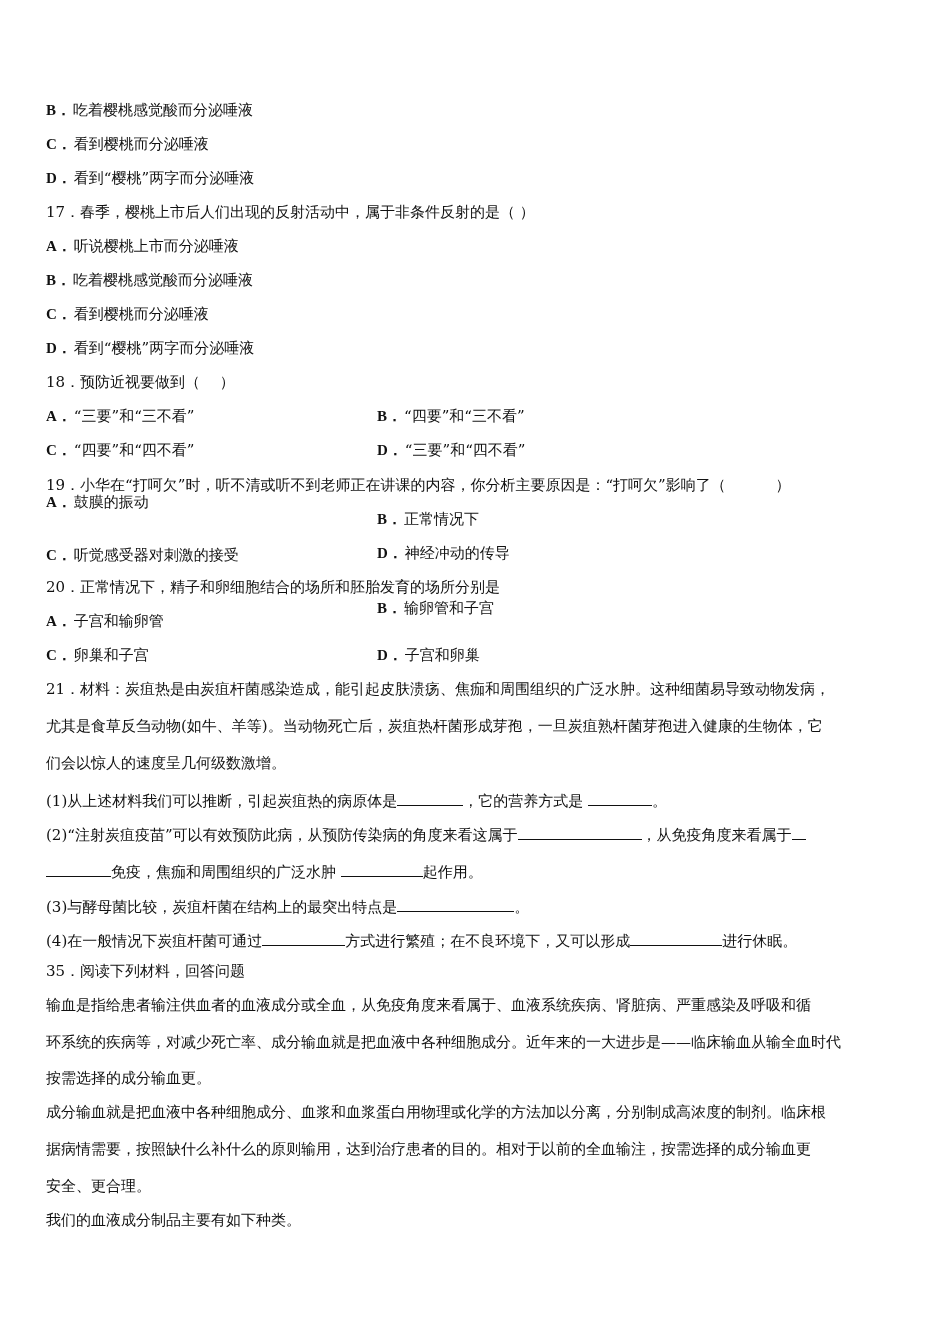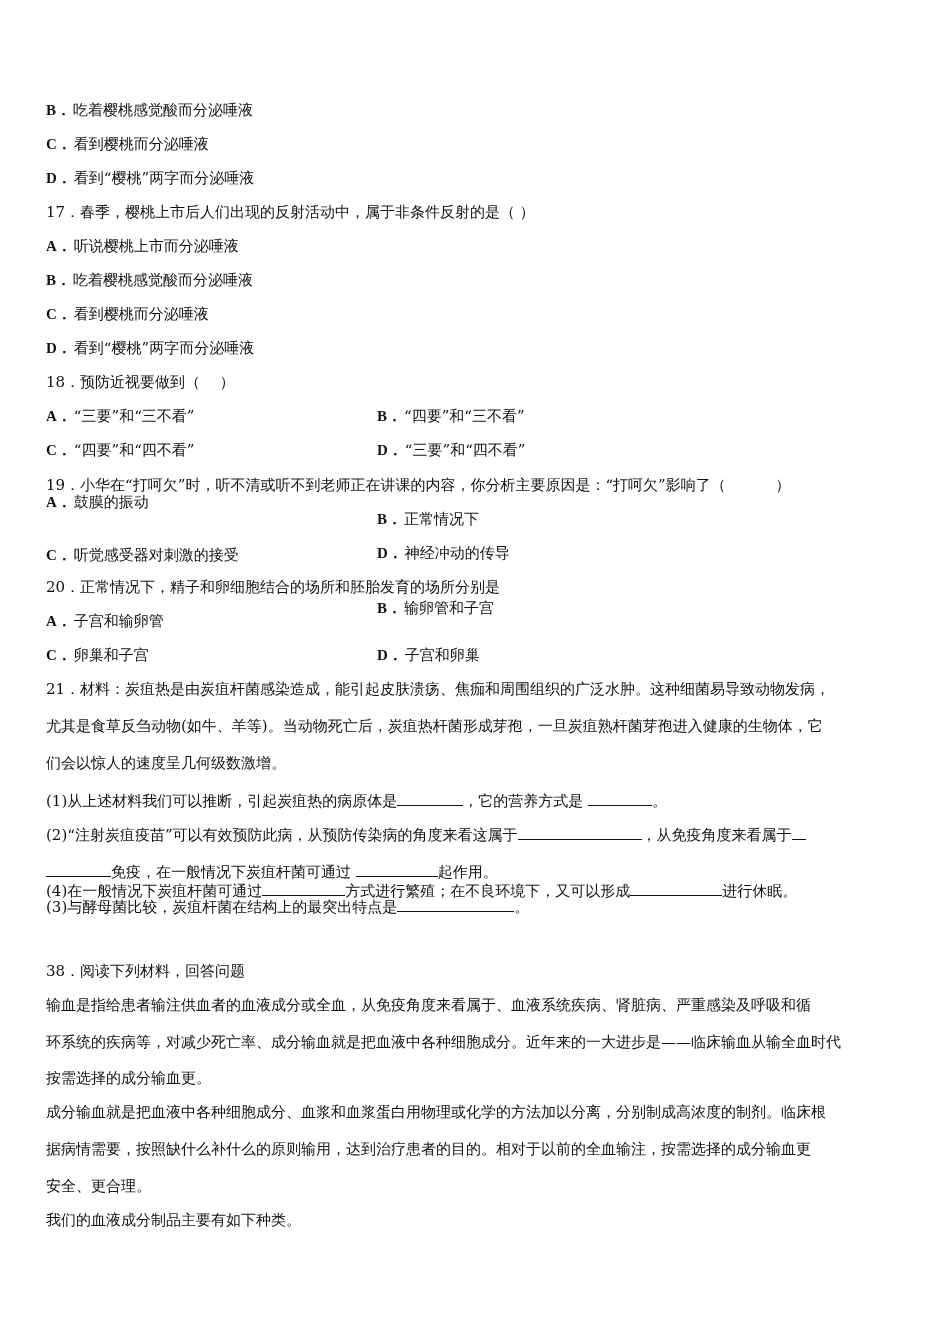--- a/index.html
+++ b/index.html
@@ -84,31 +84,31 @@
 <div class="line" style="top:755px">们会以惊人的速度呈几何级数激增。</div>
 
 <div class="line" style="top:789px">
   <span>(1)从上述材料我们可以推断，引起炭疽热的病原体是</span><span class="blank" style="width:66px"></span><span>，它的营养方式是 </span><span class="blank" style="width:64px"></span><span>。</span>
 </div>
 
 <div class="line" style="top:823px">
   <span>(2)“注射炭疽疫苗”可以有效预防此病，从预防传染病的角度来看这属于</span><span class="blank" style="width:124px"></span><span>，从免疫角度来看属于</span><span class="blank" style="width:14px"></span>
 </div>
 <div class="line" style="top:860px">
-  <span class="blank" style="width:65px"></span><span>免疫，在一般情况下炭疽杆菌可通过 </span><span class="blank" style="width:82px"></span><span>起作用。</span>
+  <span class="blank" style="width:65px"></span><span>免疫，焦痂和周围组织的广泛水肿 </span><span class="blank" style="width:82px"></span><span>起作用。</span>
 </div>
 
 <div class="line" style="top:895px">
   <span>(3)与酵母菌比较，炭疽杆菌在结构上的最突出特点是</span><span class="blank" style="width:117px"></span><span>。</span>
 </div>
 
-<div class="line" style="top:879px">
+<div class="line" style="top:929px">
   <span>(4)在一般情况下炭疽杆菌可通过</span><span class="blank" style="width:83px"></span><span>方式进行繁殖；在不良环境下，又可以形成</span><span class="blank" style="width:92px"></span><span>进行休眠。</span>
 </div>
 
-<div class="line" style="top:963px">38．阅读下列材料，回答问题</div>
+<div class="line" style="top:963px">35．阅读下列材料，回答问题</div>
 <div class="line" style="top:997px">输血是指给患者输注供血者的血液成分或全血，从免疫角度来看属于、血液系统疾病、肾脏病、严重感染及呼吸和循</div>
 <div class="line" style="top:1034px">环系统的疾病等，对减少死亡率、成分输血就是把血液中各种细胞成分。近年来的一大进步是——临床输血从输全血时代</div>
 <div class="line" style="top:1070px">按需选择的成分输血更。</div>
 <div class="line" style="top:1104px">成分输血就是把血液中各种细胞成分、血浆和血浆蛋白用物理或化学的方法加以分离，分别制成高浓度的制剂。临床根</div>
 <div class="line" style="top:1141px">据病情需要，按照缺什么补什么的原则输用，达到治疗患者的目的。相对于以前的全血输注，按需选择的成分输血更</div>
 <div class="line" style="top:1178px">安全、更合理。</div>
 <div class="line" style="top:1212px">我们的血液成分制品主要有如下种类。</div>
 
 </body></html>

